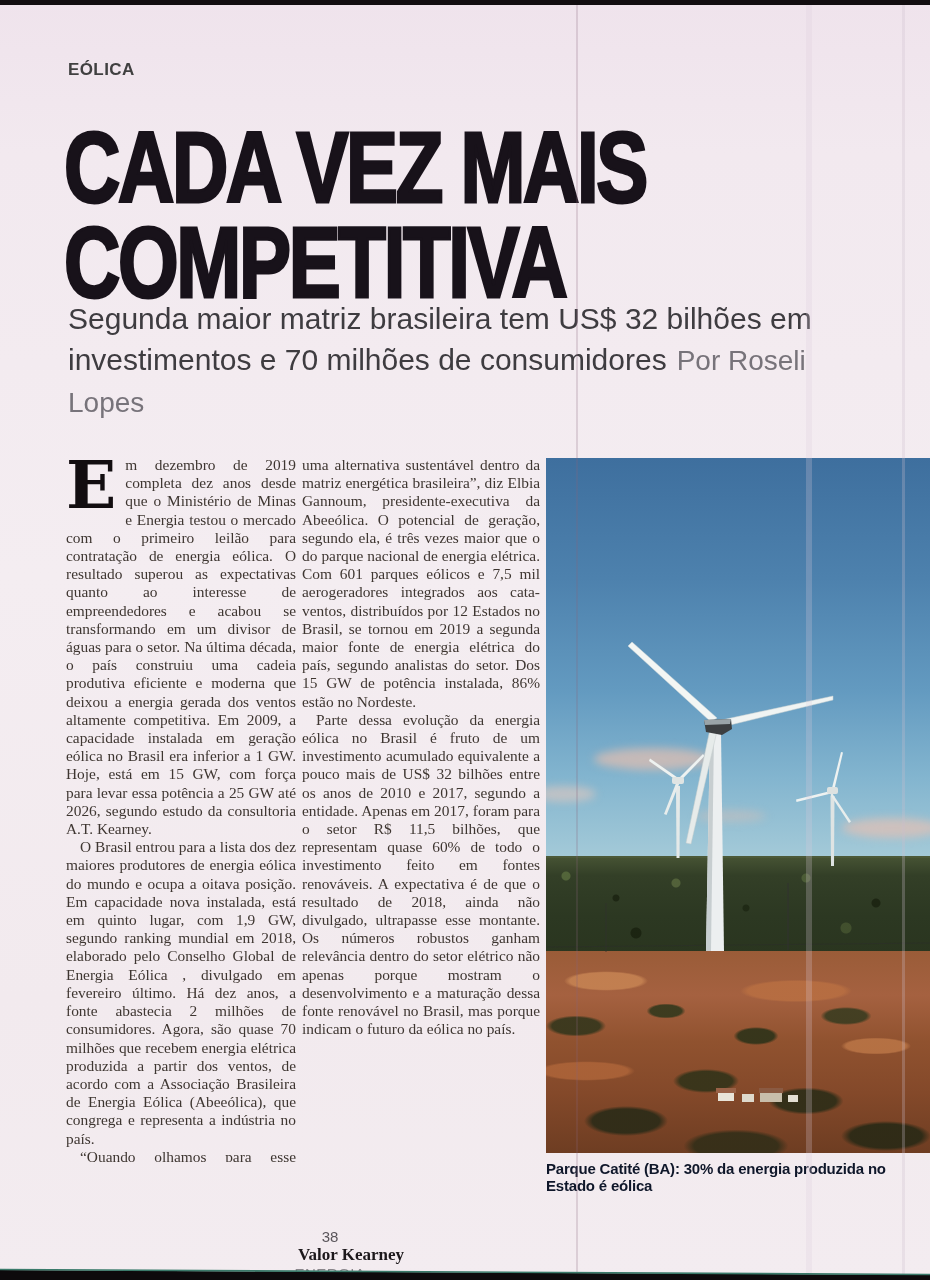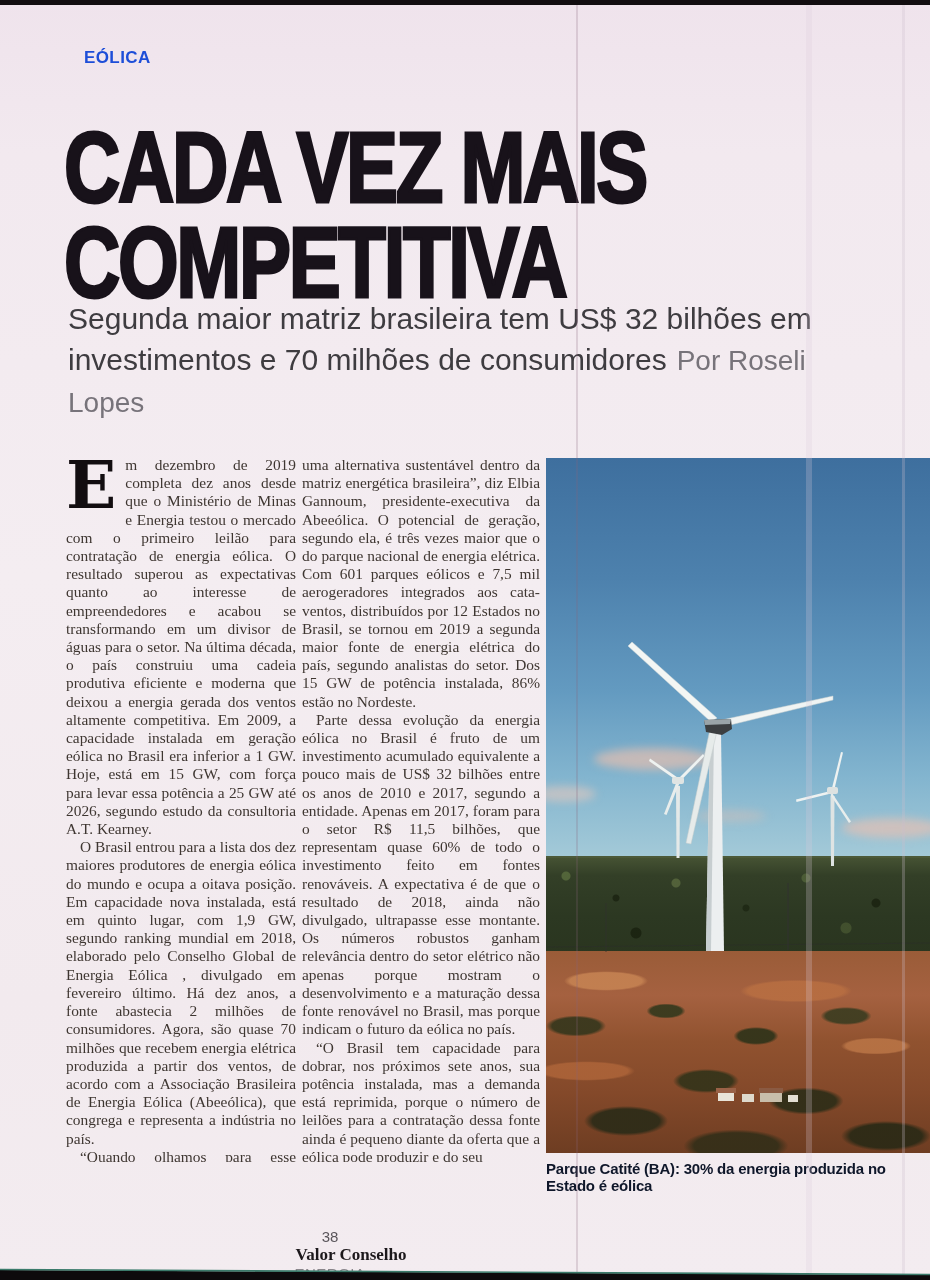--- a/index.html
+++ b/index.html
@@ -10,22 +10,22 @@
     font-family:"Liberation Sans", sans-serif;
   }
   
   .top-strip{position:absolute;left:0;top:0;width:930px;height:5px;background:#120d10;z-index:40;}
   .scanline-1{position:absolute;left:576px;top:0;width:2px;height:1280px;background:rgba(135,100,125,0.22);z-index:30;}
   .scanline-2{position:absolute;left:902px;top:0;width:3px;height:1280px;background:rgba(205,190,205,0.28);z-index:30;}
   .scanline-3{position:absolute;left:806px;top:0;width:6px;height:1280px;background:rgba(220,205,218,0.25);z-index:3;}
   .bottom-wedge{position:absolute;left:0;top:1266px;width:930px;height:14px;z-index:40;}
 
   .kicker{
-    position:absolute;left:68px;top:48px;
-    font-size:17px;font-weight:bold;letter-spacing:0.4px;color:#1d4ed8;margin-left:16px;
+    position:absolute;left:68px;top:60px;
+    font-size:17px;font-weight:bold;letter-spacing:0.4px;color:#404040;
   }
   .headline{
     position:absolute;left:64px;top:120px;width:1100px;
     font-weight:bold;font-size:100px;line-height:95px;letter-spacing:-3px;
     color:#18121a;-webkit-text-stroke:3px #18121a;
     transform:scaleX(0.78);transform-origin:0 0;white-space:nowrap;
   }
   .subtitle{
     position:absolute;left:68px;top:298px;width:788px;
     font-size:30px;line-height:41px;color:#3e3c40;
@@ -126,21 +126,20 @@
 
 <div class="bodycol col1">
   <p><span class="dropcap">E</span><span>m dezembro de 2019 completa dez anos desde que o Ministério de Minas e Energia testou o mercado com o primeiro leilão para contratação de energia eólica. O resultado superou as expectativas quanto ao interesse de empreendedores e acabou se transformando em um divisor de águas para o setor. Na última década, o país construiu uma cadeia produtiva eficiente e moderna que deixou a energia gerada dos ventos altamente competitiva. Em 2009, a capacidade instalada em geração eólica no Brasil era inferior a 1 GW. Hoje, está em 15 GW, com força para levar essa potência a 25 GW até 2026, segundo estudo da consultoria A.T. Kearney.</span></p>
   <p class="indent">O Brasil entrou para a lista dos dez maiores produtores de energia eólica do mundo e ocupa a oitava posição. Em capacidade nova instalada, está em quinto lugar, com 1,9 GW, segundo ranking mundial em 2018, elaborado pelo Conselho Global de Energia Eólica , divulgado em fevereiro último. Há dez anos, a fonte abastecia 2 milhões de consumidores. Agora, são quase 70 milhões que recebem energia elétrica produzida a partir dos ventos, de acordo com a Associação Brasileira de Energia Eólica (Abeeólica), que congrega e representa a indústria no país.</p>
   <p class="indent">“Quando olhamos para esse período, percebemos o quanto a eólica se consolidou no segmento de energias renováveis e se tornou</p>
 </div>
 
 <div class="bodycol col2">
   <p>uma alternativa sustentável dentro da matriz energética brasileira”, diz Elbia Gannoum, presidente-executiva da Abeeólica. O potencial de geração, segundo ela, é três vezes maior que o do parque nacional de energia elétrica. Com 601 parques eólicos e 7,5 mil aerogeradores integrados aos cata-ventos, distribuídos por 12 Estados no Brasil, se tornou em 2019 a segunda maior fonte de energia elétrica do país, segundo analistas do setor. Dos 15 GW de potência instalada, 86% estão no Nordeste.</p>
   <p class="indent">Parte dessa evolução da energia eólica no Brasil é fruto de um investimento acumulado equivalente a pouco mais de US$ 32 bilhões entre os anos de 2010 e 2017, segundo a entidade. Apenas em 2017, foram para o setor R$ 11,5 bilhões, que representam quase 60% de todo o investimento feito em fontes renováveis. A expectativa é de que o resultado de 2018, ainda não divulgado, ultrapasse esse montante. Os números robustos ganham relevância dentro do setor elétrico não apenas porque mostram o desenvolvimento e a maturação dessa fonte renovável no Brasil, mas porque indicam o futuro da eólica no país.</p>
-  <p class="indent">“O Brasil tem capacidade para dobrar, nos próximos sete anos, sua potência instalada, mas a demanda está reprimida, porque o número de leilões para a contratação dessa fonte ainda é pequeno diante da oferta que a eólica pode produzir e do seu</p>
 </div>
 
 <div class="photo">
   <div class="sky"></div>
   <div class="cloud c1"></div>
   <div class="cloud c2"></div>
   <div class="cloud c3"></div>
   <div class="cloud c4"></div>
   <div class="hill"></div>
   <div class="dirt"></div>
@@ -178,21 +177,21 @@
     <rect x="214" y="634" width="22" height="10" fill="#c8beab"></rect>
     <rect x="213" y="630" width="24" height="5" fill="#8a5a42"></rect>
     <rect x="242" y="637" width="10" height="7" fill="#e4dfd3"></rect>
   </svg>
 </div>
 
 <div class="caption">Parque Catité (BA): 30% da energia produzida no Estado é eólica</div>
 
 <div class="footer">
   <span class="page-num">38</span>
-  <span class="pub-name">Valor Conselho</span>
+  <span class="pub-name">Valor Kearney</span>
   <span class="pub-section">ENERGIA</span>
 </div>
 
 <div class="scanline-3"></div>
 <div class="scanline-1"></div>
 <div class="scanline-2"></div>
 
 <div class="bottom-wedge">
   <svg width="930" height="14" viewBox="0 0 930 14" xmlns="http://www.w3.org/2000/svg">
     <polygon points="0,4 930,9 930,14 0,14" fill="#0d0a0c"></polygon>

